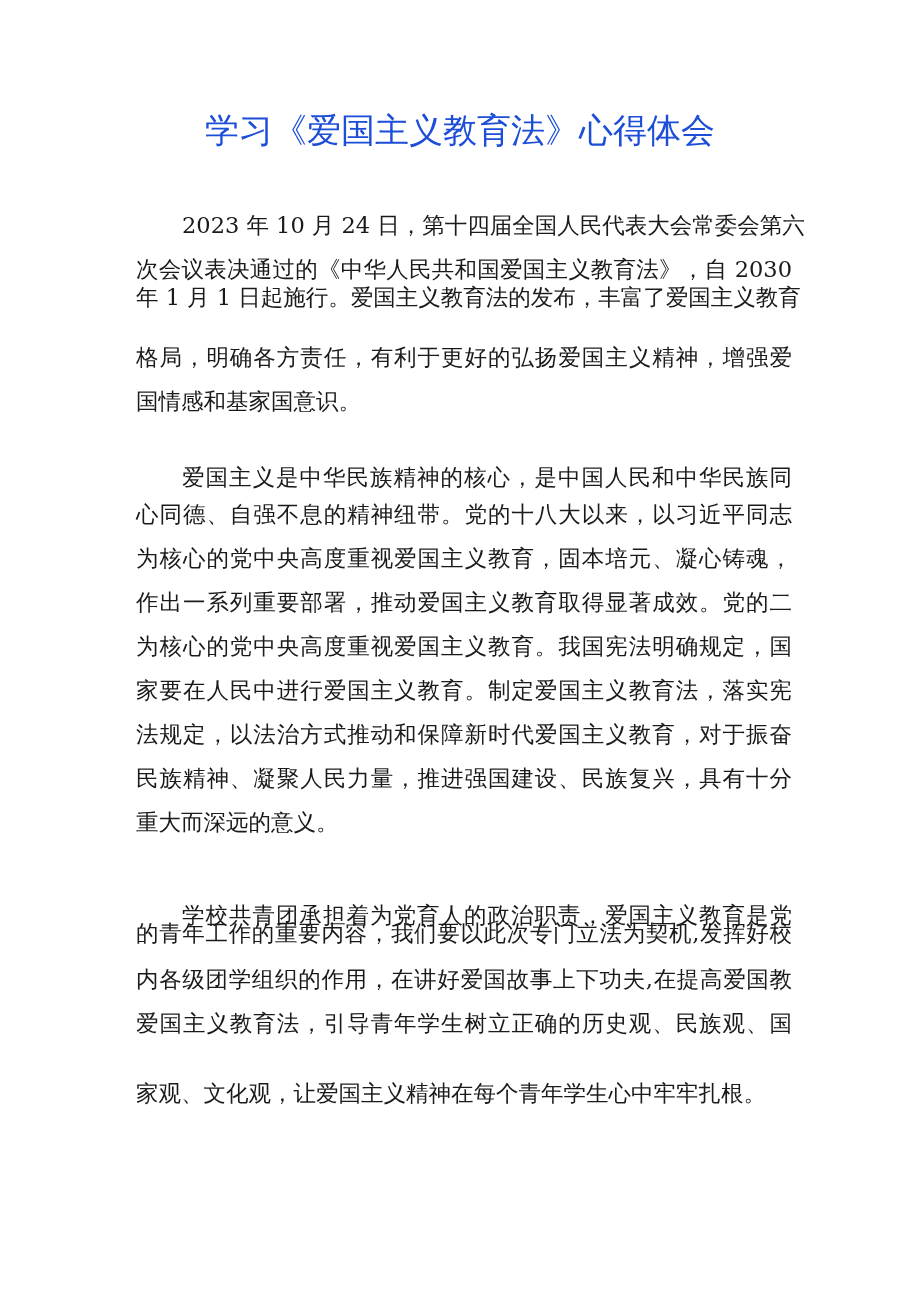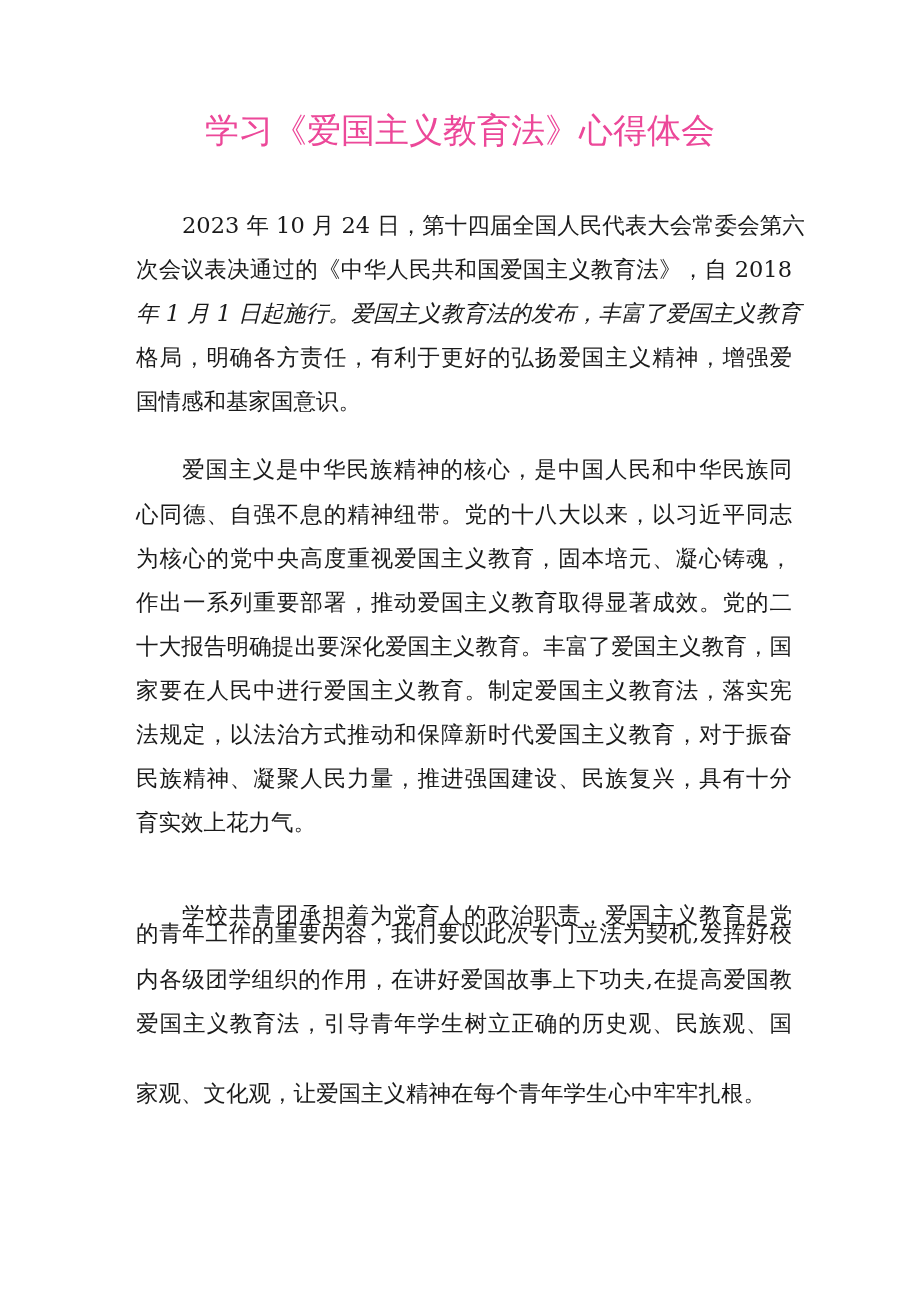--- a/index.html
+++ b/index.html
@@ -22,21 +22,21 @@
     }
     .title {
       position: absolute;
       left: 0;
       top: 108px;
       width: 920px;
       text-align: center;
       font-family: "DejaVu Sans", "Liberation Sans", sans-serif;
       font-size: 34px;
       line-height: 44px;
-      color: #ec4899;
+      color: #1d4ed8;
       letter-spacing: 0px;
       white-space: nowrap;
     }
     .body-text {
       position: absolute;
       left: 136px;
       top: 204px;
       width: 656px;
       font-family: "DejaVu Serif", "Liberation Serif", serif;
       font-size: 22.5px;
@@ -65,36 +65,36 @@
 <body>
 
 <div class="page">
 
   <h1 class="title" style="margin:0;font-weight:normal;">学习《爱国主义教育法》心得体会</h1>
 
   <div class="body-text">
 
     <div>
       <div class="line indent" style="top:0px;">2023 年 10 月 24 日，第十四届全国人民代表大会常委会第六</div>
-      <div class="line" style="top:44px;">次会议表决通过的《中华人民共和国爱国主义教育法》，自 2018</div>
-      <div class="line" style="top:88px;font-style:italic;">年 1 月 1 日起施行。爱国主义教育法的发布，丰富了爱国主义教育</div>
+      <div class="line" style="top:44px;">次会议表决通过的《中华人民共和国爱国主义教育法》，自 2030</div>
+      <div class="line" style="top:72px;">年 1 月 1 日起施行。爱国主义教育法的发布，丰富了爱国主义教育</div>
       <div class="line" style="top:132px;">格局，明确各方责任，有利于更好的弘扬爱国主义精神，增强爱</div>
       <div class="line last" style="top:176px;">国情感和基家国意识。</div>
     </div>
 
     <div>
-      <div class="line indent" style="top:244px;">爱国主义是中华民族精神的核心，是中国人民和中华民族同</div>
+      <div class="line indent" style="top:252px;">爱国主义是中华民族精神的核心，是中国人民和中华民族同</div>
       <div class="line" style="top:289px;">心同德、自强不息的精神纽带。党的十八大以来，以习近平同志</div>
       <div class="line" style="top:333px;">为核心的党中央高度重视爱国主义教育，固本培元、凝心铸魂，</div>
       <div class="line" style="top:377px;">作出一系列重要部署，推动爱国主义教育取得显著成效。党的二</div>
-      <div class="line" style="top:421px;">十大报告明确提出要深化爱国主义教育。丰富了爱国主义教育，国</div>
+      <div class="line" style="top:421px;">为核心的党中央高度重视爱国主义教育。我国宪法明确规定，国</div>
       <div class="line" style="top:465px;">家要在人民中进行爱国主义教育。制定爱国主义教育法，落实宪</div>
       <div class="line" style="top:509px;">法规定，以法治方式推动和保障新时代爱国主义教育，对于振奋</div>
       <div class="line" style="top:553px;">民族精神、凝聚人民力量，推进强国建设、民族复兴，具有十分</div>
-      <div class="line last" style="top:597px;">育实效上花力气。</div>
+      <div class="line last" style="top:597px;">重大而深远的意义。</div>
     </div>
 
     <div>
       <div class="line indent" style="top:666px;margin-top:24px;">学校共青团承担着为党育人的政治职责，爱国主义教育是党</div>
       <div class="line" style="top:668px;margin-top:40px;">的青年工作的重要内容，我们要以此次专门立法为契机,发挥好校</div>
       <div class="line" style="top:754px;">内各级团学组织的作用，在讲好爱国故事上下功夫,在提高爱国教</div>
       <div class="line" style="top:798px;">爱国主义教育法，引导青年学生树立正确的历史观、民族观、国</div>
       <div class="line last" style="top:868px;">家观、文化观，让爱国主义精神在每个青年学生心中牢牢扎根。</div>
     </div>
 

